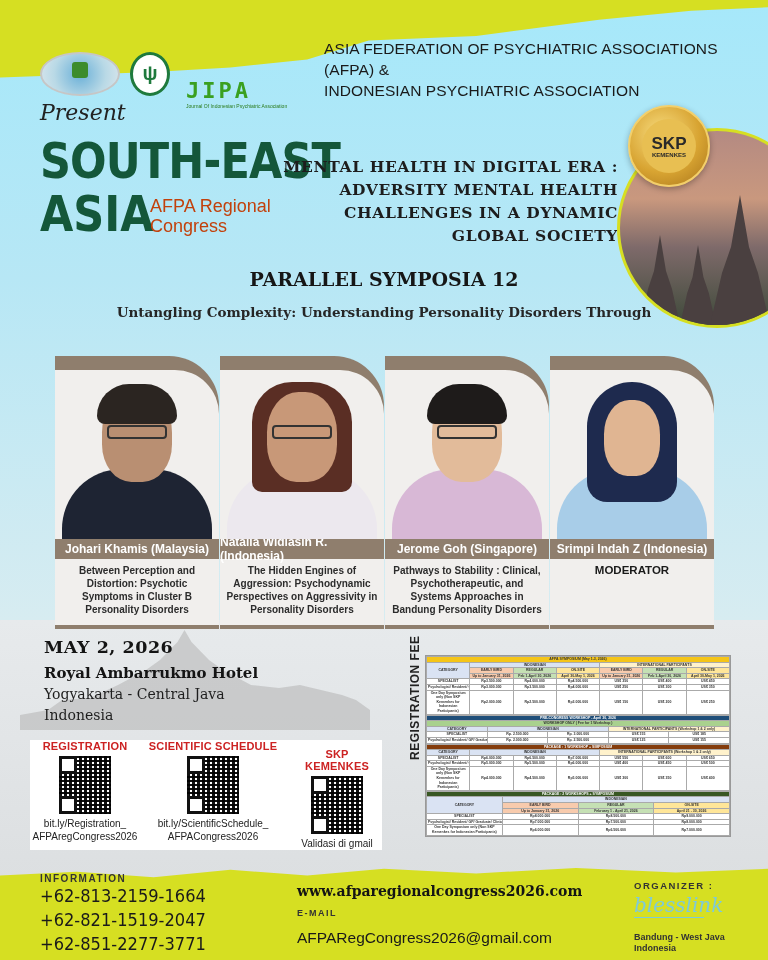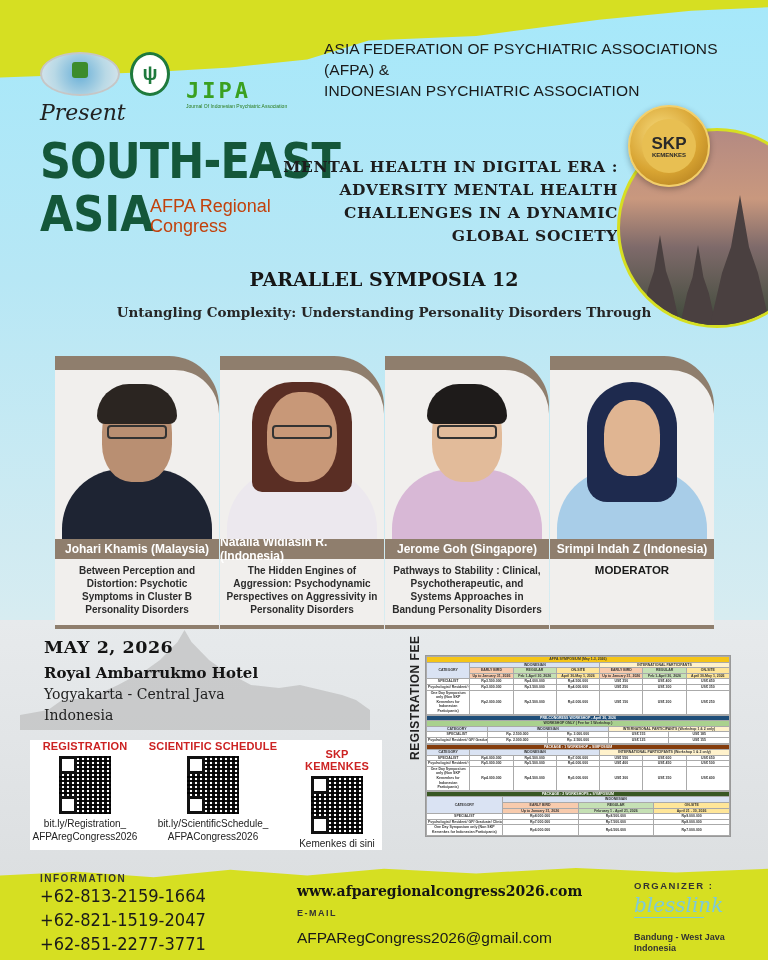--- a/index.html
+++ b/index.html
@@ -208,21 +208,21 @@
     <div class="qr"></div>
     <div class="qr-link">
         <div>bit.ly/ScientificSchedule_</div>
         <div>AFPACongress2026</div>
       </div>
   </div>
   <div class="qr-col" style="left:262px;width:90px;margin-top:8px;">
     <div class="qr-title">SKP KEMENKES</div>
     <div class="qr"></div>
     <div class="qr-link">
-        <div>Kemenkes di sini</div>
+        <div>Validasi di gmail</div>
       </div>
   </div>
 </div>
 
 <div class="fee-label">REGISTRATION FEE</div>
 <div class="fee-table">
   <table>
     <tbody>
         <tr>
           <td colspan="7" class="bar-yellow">AFPA SYMPOSIUM (May 1-3, 2026)</td>

